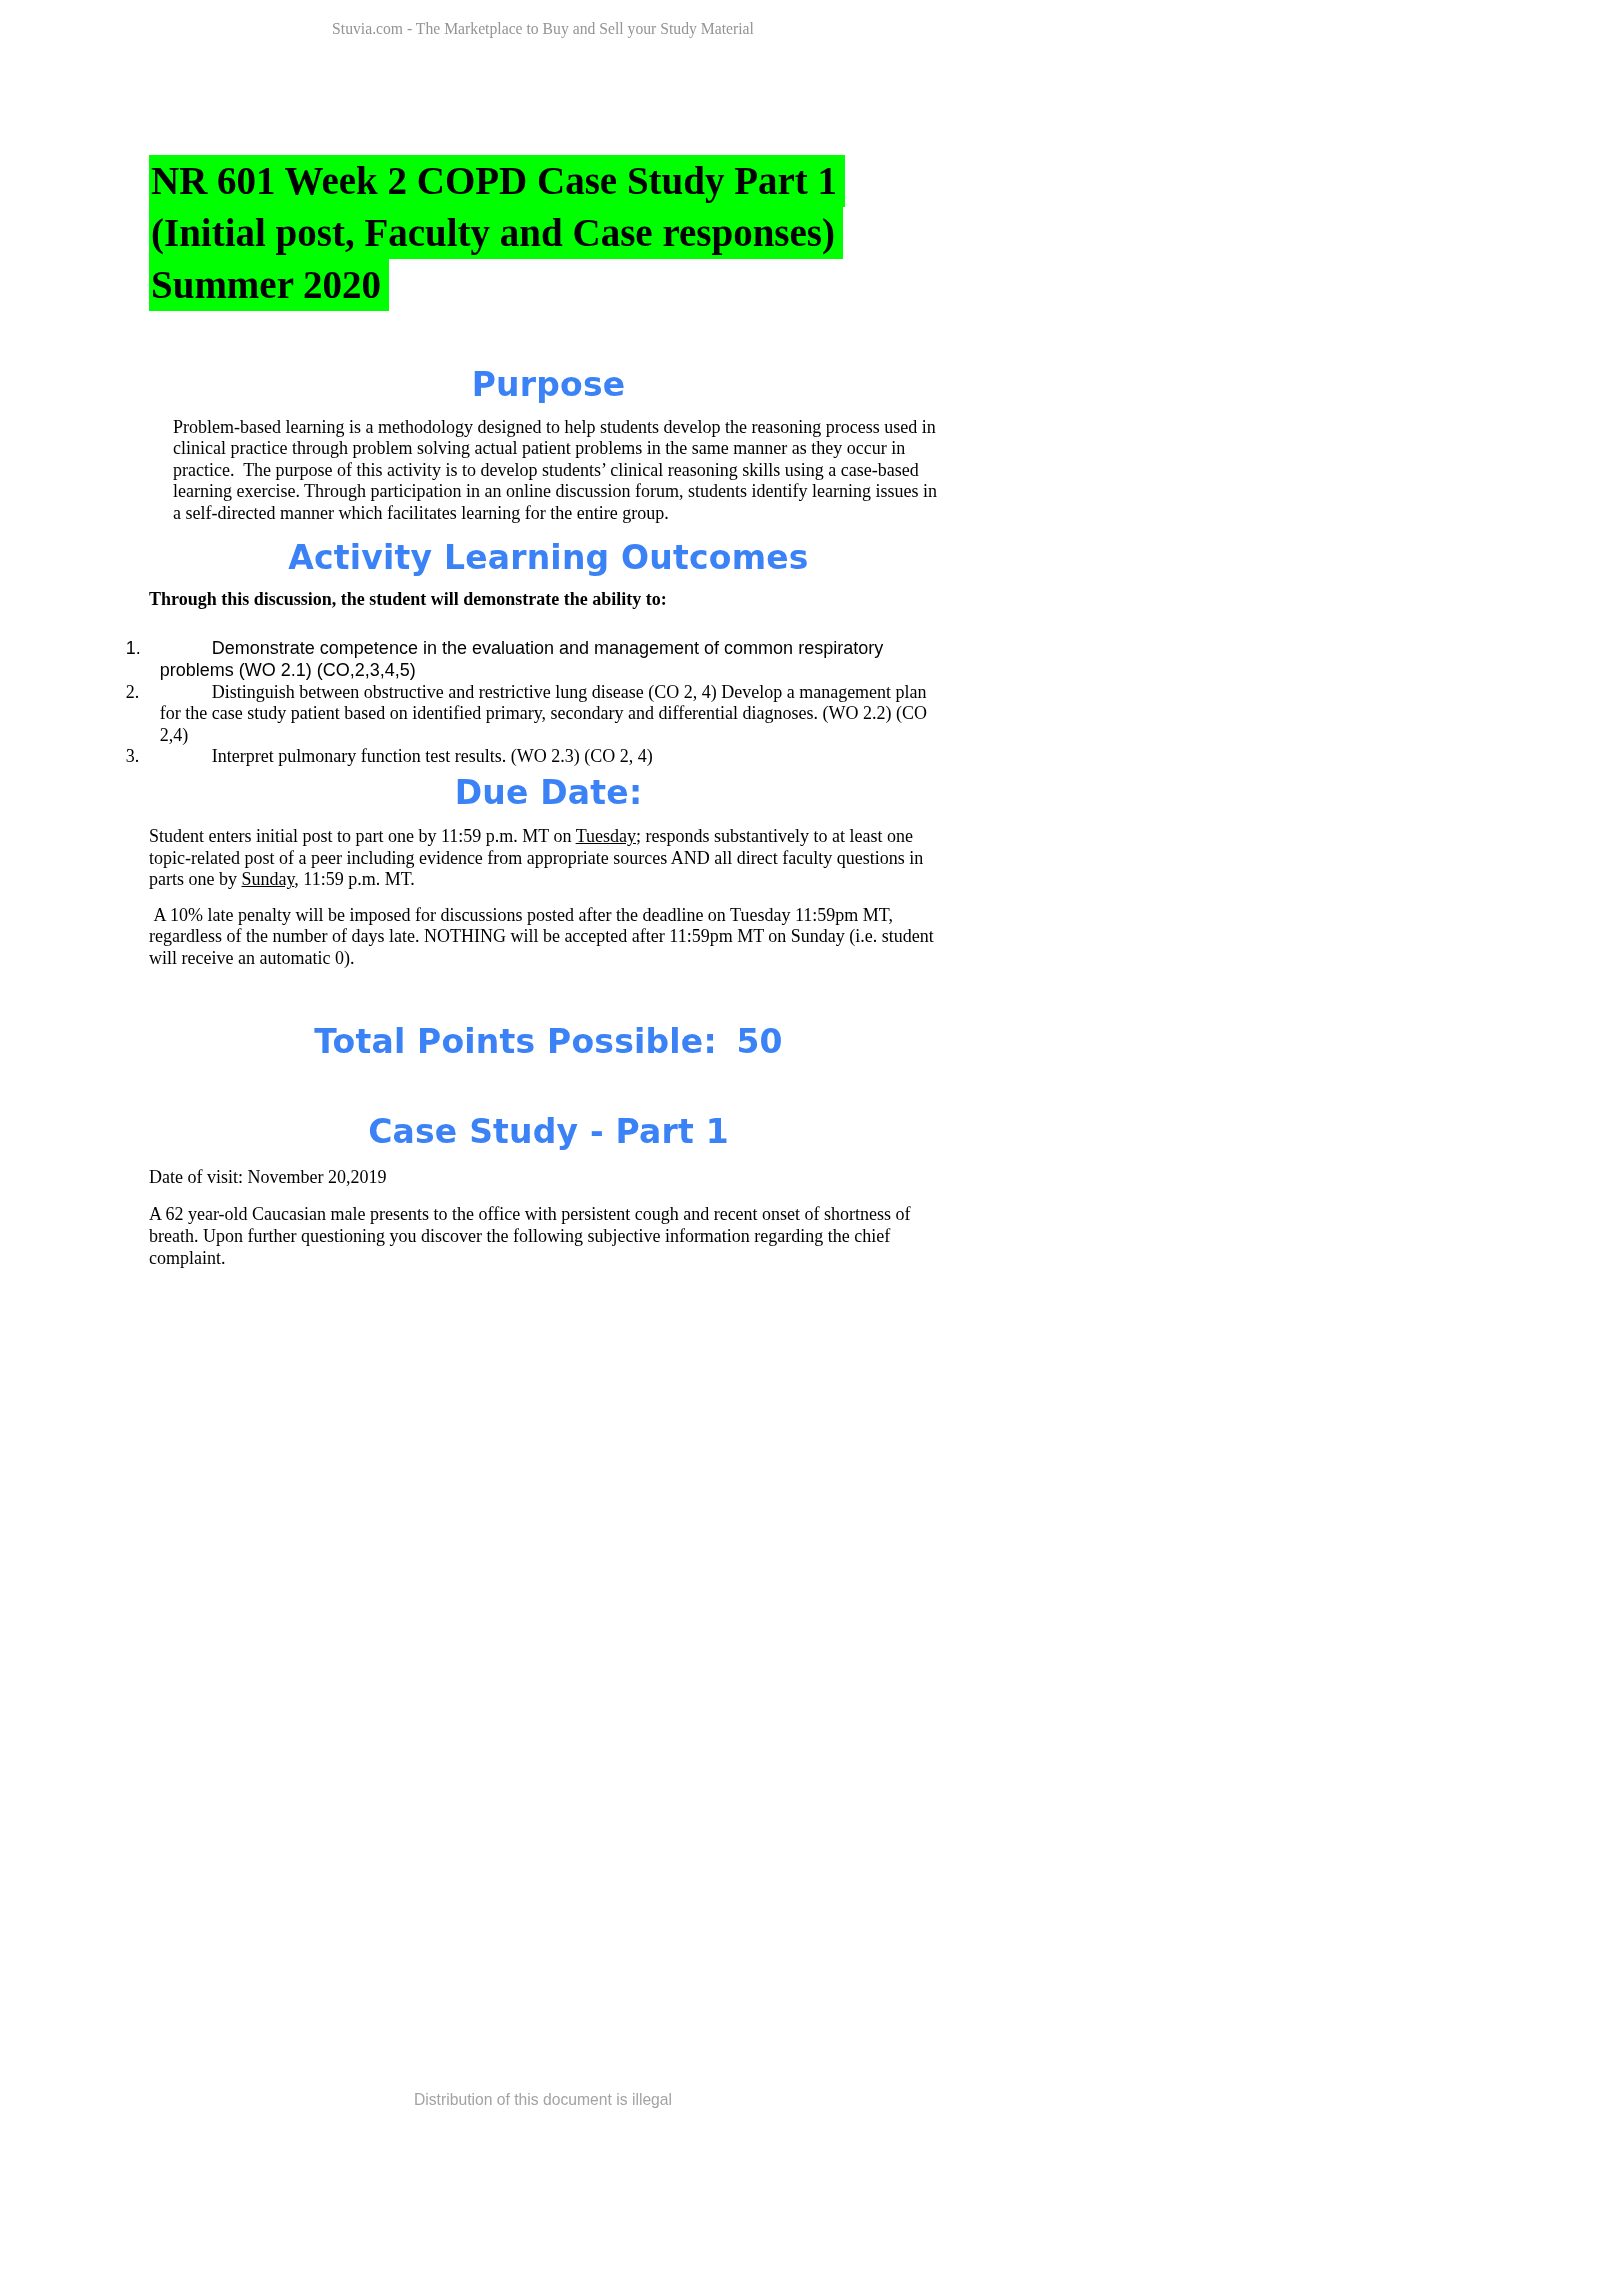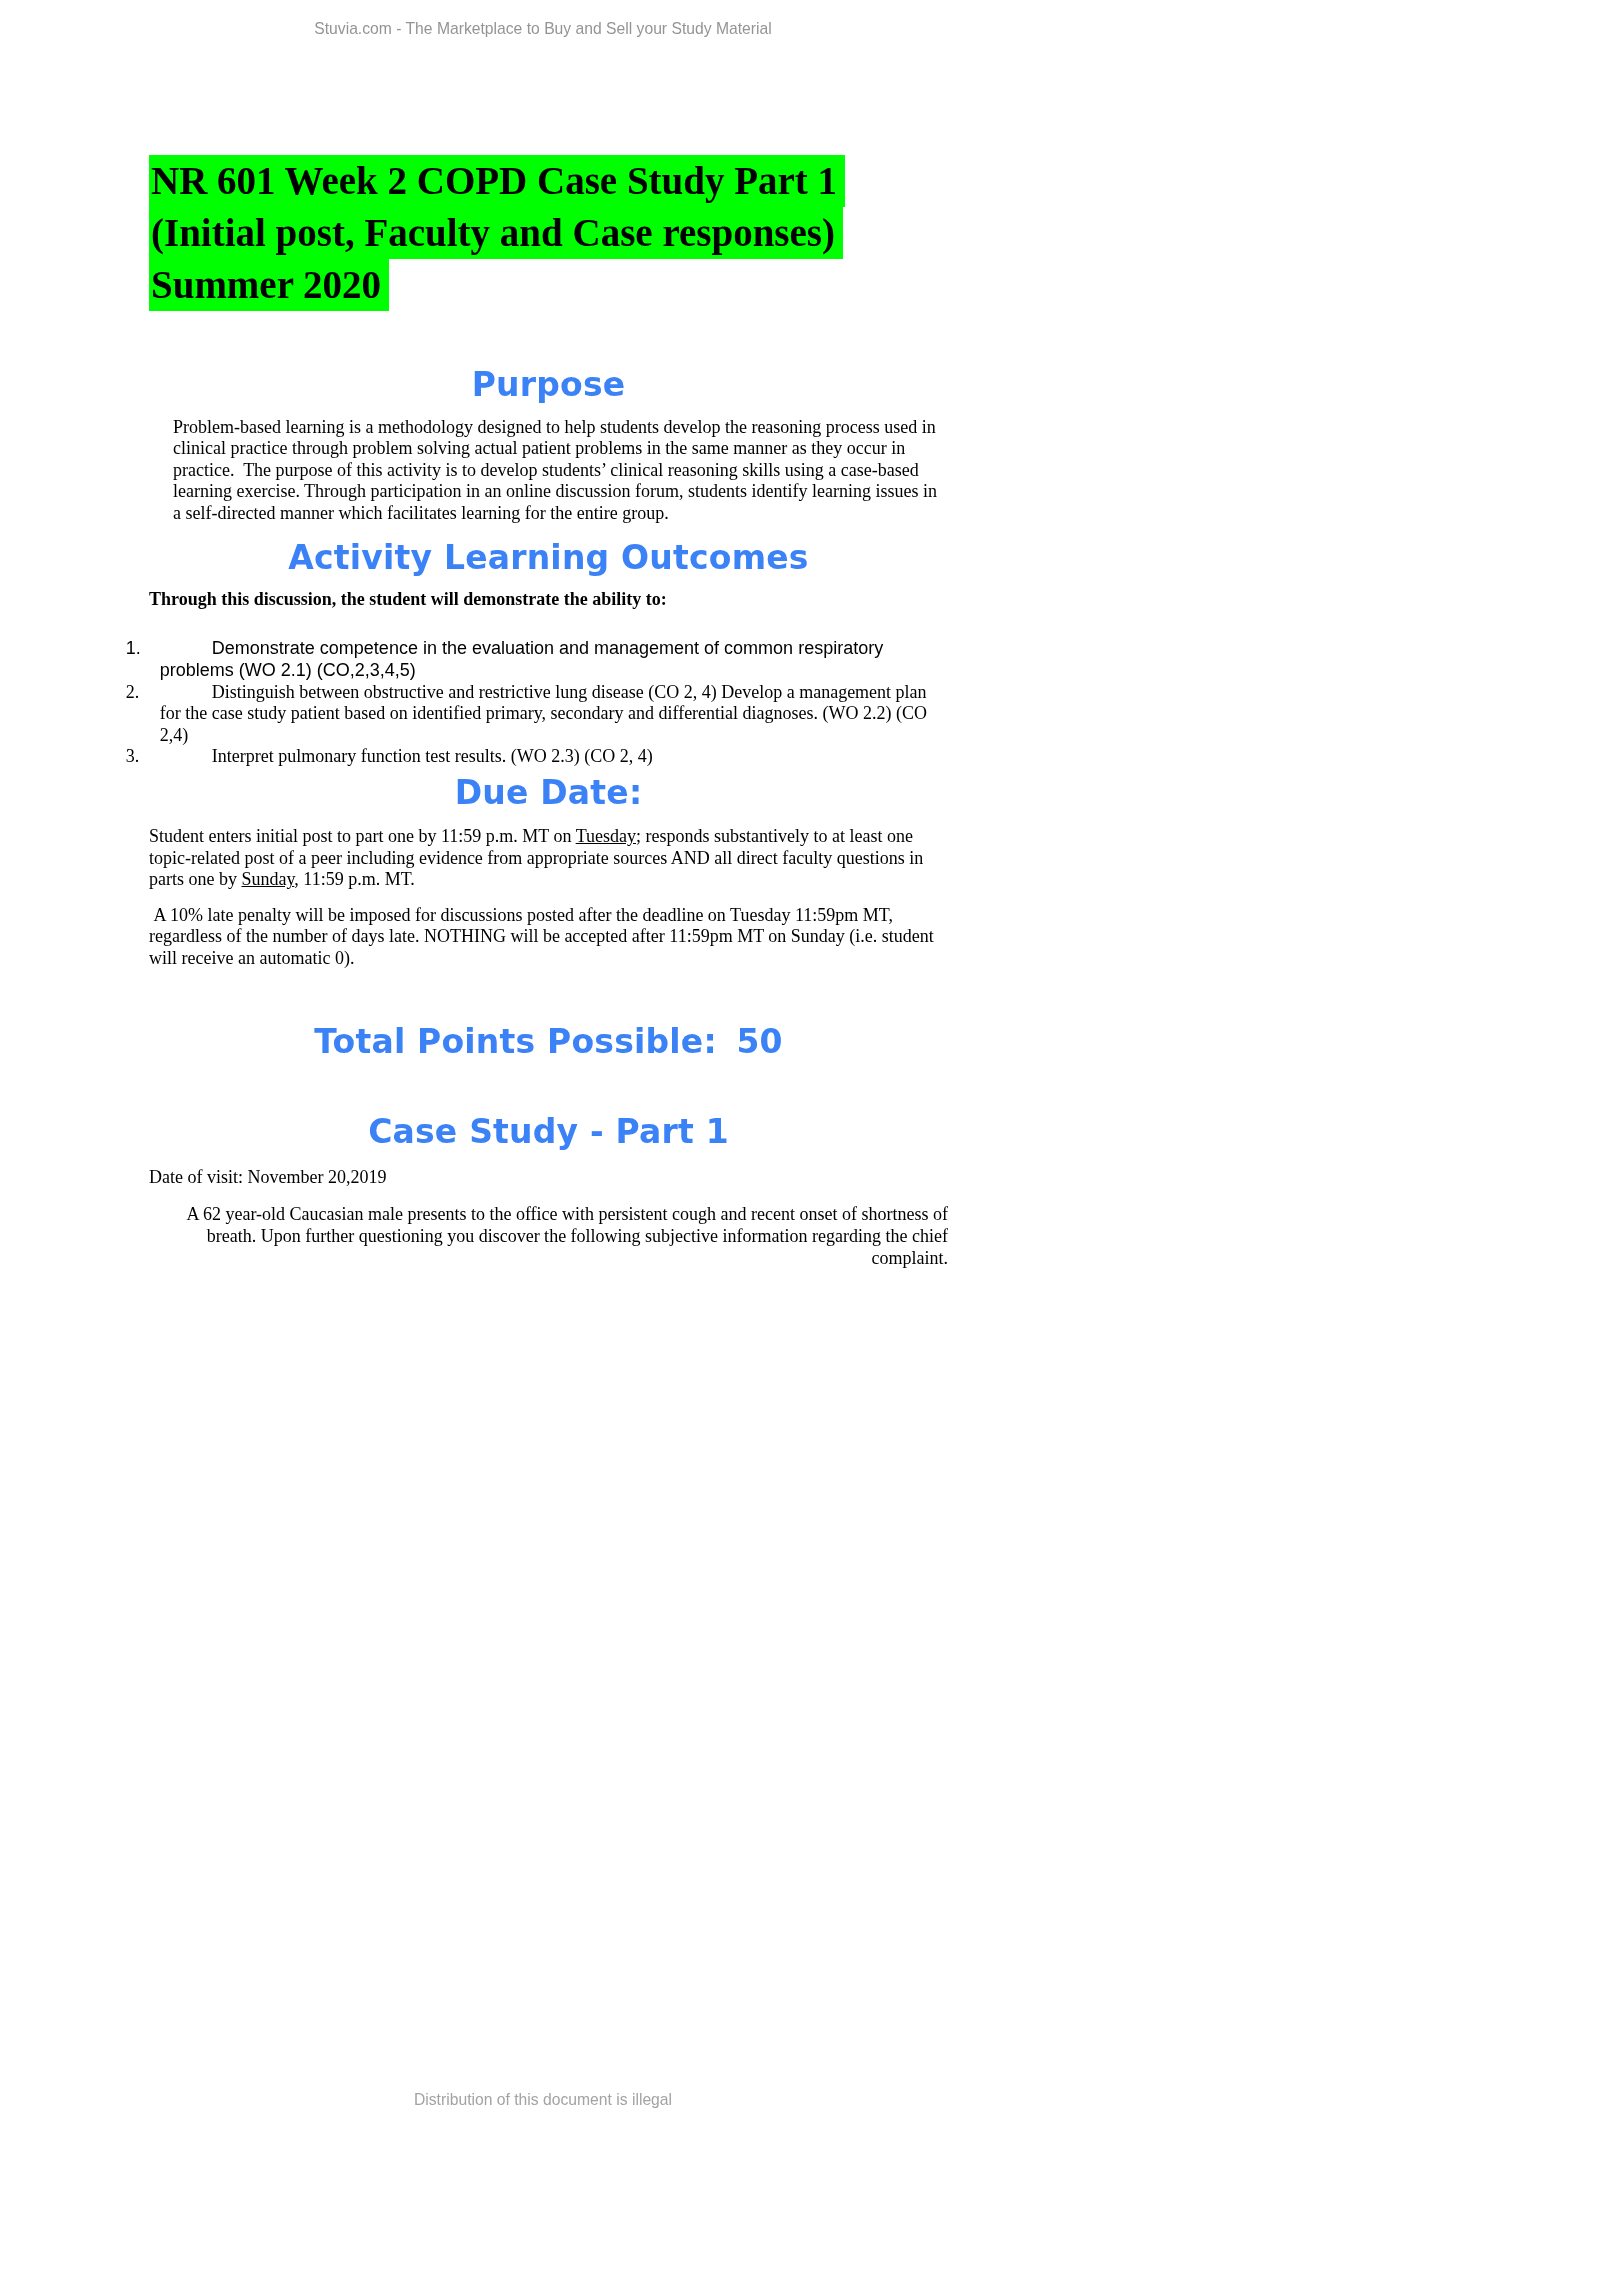--- a/index.html
+++ b/index.html
@@ -11,21 +11,21 @@
     overflow: hidden;
     font-family: "Liberation Serif", serif;
     color: #000000;
   }
   .doc-header {
     position: absolute;
     top: 19.6px;
     left: 146px;
     width: 794px;
     text-align: center;
-    font-family: Liberation Sans, sans-serif;
+    font-family: Liberation Serif, serif;
     font-size: 15.7px;
     color: #949494;
   }
   .content {
     position: absolute;
     left: 149px;
     top: 0;
     width: 799px;
   }
   .title-block {
@@ -81,21 +81,21 @@
     left: -34px;
     top: 0;
     text-indent: 0;
   }
   .list-item.sans { font-family: "Liberation Sans", sans-serif; }
   .due-para-1 { margin-top: 17.6px; }
   .due-para-2 { margin-top: 13.7px; }
   .u { text-decoration: underline; }
   .total-points-value { margin-left: 19.6px; }
   .date-line { margin-top: 19.6px; }
-  .case-para { margin-top: 15.7px; text-align: right; }
+  .case-para { margin-top: 15.7px; }
   .doc-footer {
     position: absolute;
     top: 2082px;
     left: 146px;
     width: 794px;
     text-align: center;
     font-family: "Liberation Sans", sans-serif;
   }
   .doc-footer .f1 { font-size: 16.7px; color: #949494; }
   .doc-footer .f2 { font-size: 15.7px; color: #a3a3a3; margin-top: 8.8px; }

